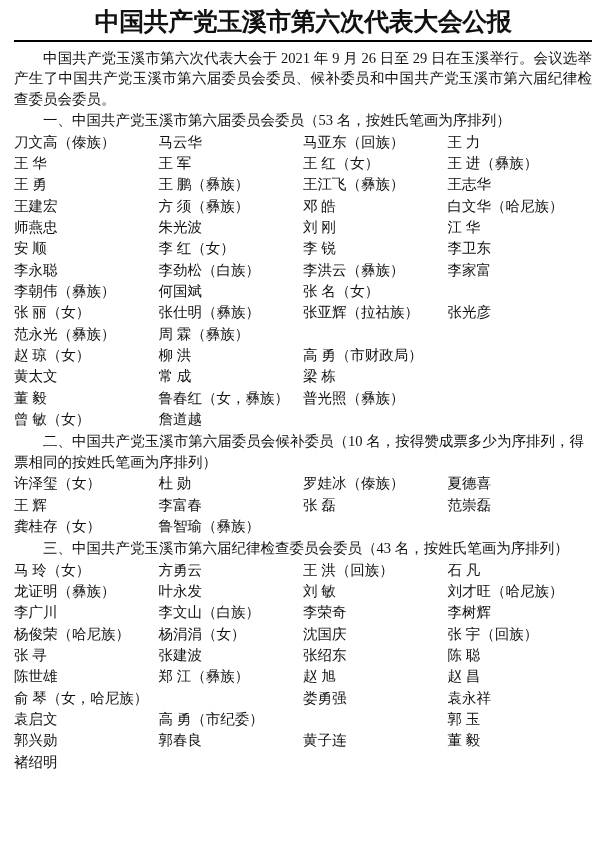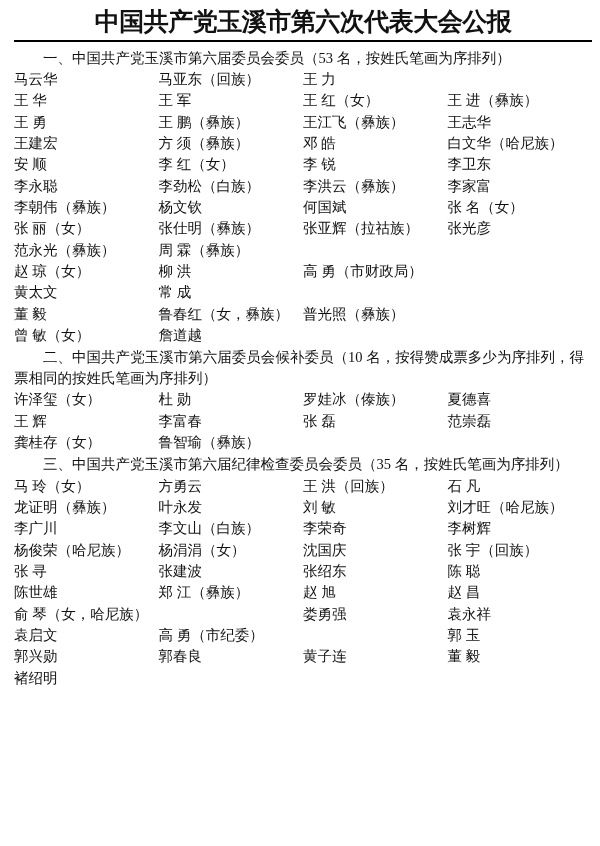--- a/index.html
+++ b/index.html
@@ -68,25 +68,27 @@
   }
 </style>
 </head>
 <body>
 
 <div class="page">
 
   <div class="title">中国共产党玉溪市第六次代表大会公报</div>
   <div class="rule"></div>
 
+  <p class="para">中国共产党玉溪市第六次代表大会于 2021 年 9 月 26 日至 29 日在玉溪举行。会议选举产生了中国共产党玉溪市第六届委员会委员、候补委员和中国共产党玉溪市第六届纪律检查委员会委员。</p>
 
   <div id="sections">
       <div class="section-head">一、中国共产党玉溪市第六届委员会委员（53 名，按姓氏笔画为序排列）</div>
       <div class="name-block">
         <div class="name-row">
+          <div class="name-cell">刀文高（傣族）</div>
           <div class="name-cell">马云华</div>
           <div class="name-cell">马亚东（回族）</div>
           <div class="name-cell">王 力</div>
         </div>
         <div class="name-row">
           <div class="name-cell">王 华</div>
           <div class="name-cell">王 军</div>
           <div class="name-cell">王 红（女）</div>
           <div class="name-cell">王 进（彝族）</div>
         </div>
@@ -96,34 +98,39 @@
           <div class="name-cell">王江飞（彝族）</div>
           <div class="name-cell">王志华</div>
         </div>
         <div class="name-row">
           <div class="name-cell">王建宏</div>
           <div class="name-cell">方 须（彝族）</div>
           <div class="name-cell">邓 皓</div>
           <div class="name-cell">白文华（哈尼族）</div>
         </div>
         <div class="name-row">
+          <div class="name-cell">师燕忠</div>
+          <div class="name-cell">朱光波</div>
+          <div class="name-cell">刘 刚</div>
+          <div class="name-cell">江 华</div>
+        </div>
+        <div class="name-row">
           <div class="name-cell">安 顺</div>
           <div class="name-cell">李 红（女）</div>
           <div class="name-cell">李 锐</div>
           <div class="name-cell">李卫东</div>
         </div>
         <div class="name-row">
           <div class="name-cell">李永聪</div>
           <div class="name-cell">李劲松（白族）</div>
           <div class="name-cell">李洪云（彝族）</div>
           <div class="name-cell">李家富</div>
         </div>
         <div class="name-row">
           <div class="name-cell">李朝伟（彝族）</div>
-          <div class="name-cell">杨文钦</div>
           <div class="name-cell">何国斌</div>
           <div class="name-cell">张 名（女）</div>
         </div>
         <div class="name-row">
           <div class="name-cell">张 丽（女）</div>
           <div class="name-cell">张仕明（彝族）</div>
           <div class="name-cell">张亚辉（拉祜族）</div>
           <div class="name-cell">张光彦</div>
         </div>
         <div class="name-row">
@@ -131,20 +138,21 @@
           <div class="name-cell">周 霖（彝族）</div>
         </div>
         <div class="name-row">
           <div class="name-cell">赵 琼（女）</div>
           <div class="name-cell">柳 洪</div>
           <div class="name-cell">高 勇（市财政局）</div>
         </div>
         <div class="name-row">
           <div class="name-cell">黄太文</div>
           <div class="name-cell">常 成</div>
+          <div class="name-cell">梁 栋</div>
         </div>
         <div class="name-row">
           <div class="name-cell">董 毅</div>
           <div class="name-cell">鲁春红（女，彝族）</div>
           <div class="name-cell">普光照（彝族）</div>
           <div class="name-cell"></div>
         </div>
         <div class="name-row">
           <div class="name-cell">曾 敏（女）</div>
           <div class="name-cell">詹道越</div>
@@ -166,21 +174,21 @@
           <div class="name-cell">张 磊</div>
           <div class="name-cell">范崇磊</div>
         </div>
         <div class="name-row">
           <div class="name-cell">龚桂存（女）</div>
           <div class="name-cell">鲁智瑜（彝族）</div>
           <div class="name-cell"></div>
           <div class="name-cell"></div>
         </div>
       </div>
-      <div class="section-head">三、中国共产党玉溪市第六届纪律检查委员会委员（35 名，按姓氏笔画为序排列）</div>
+      <div class="section-head">三、中国共产党玉溪市第六届纪律检查委员会委员（43 名，按姓氏笔画为序排列）</div>
       <div class="name-block">
         <div class="name-row">
           <div class="name-cell">马 玲（女）</div>
           <div class="name-cell">方勇云</div>
           <div class="name-cell">王 洪（回族）</div>
           <div class="name-cell">石 凡</div>
         </div>
         <div class="name-row">
           <div class="name-cell">龙证明（彝族）</div>
           <div class="name-cell">叶永发</div>

